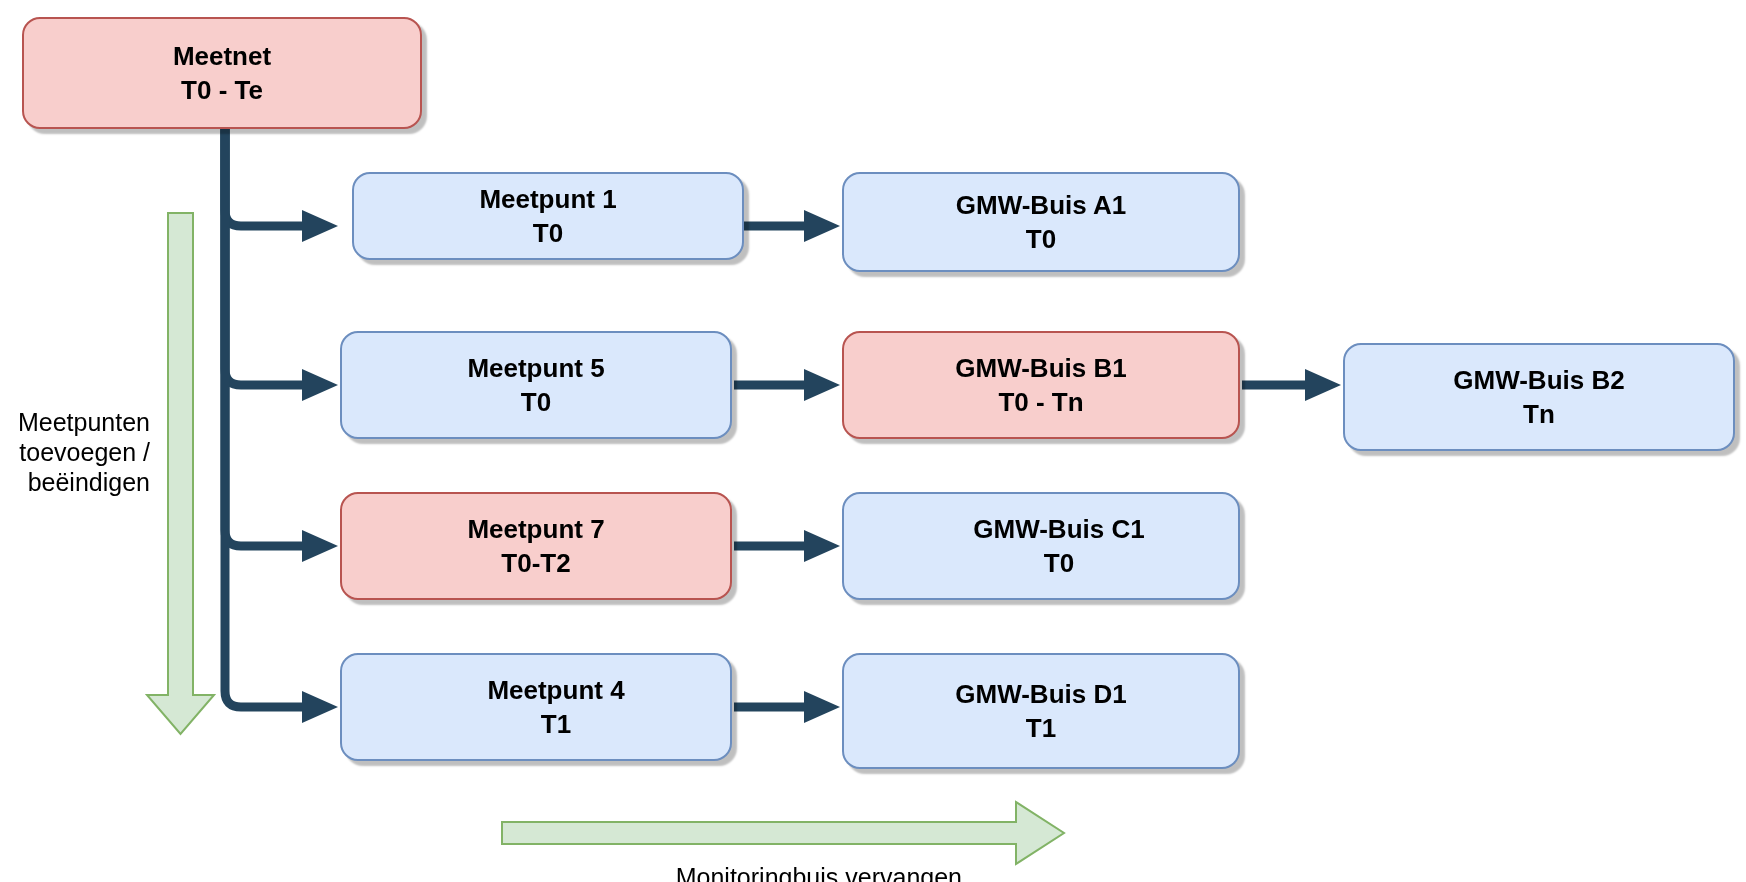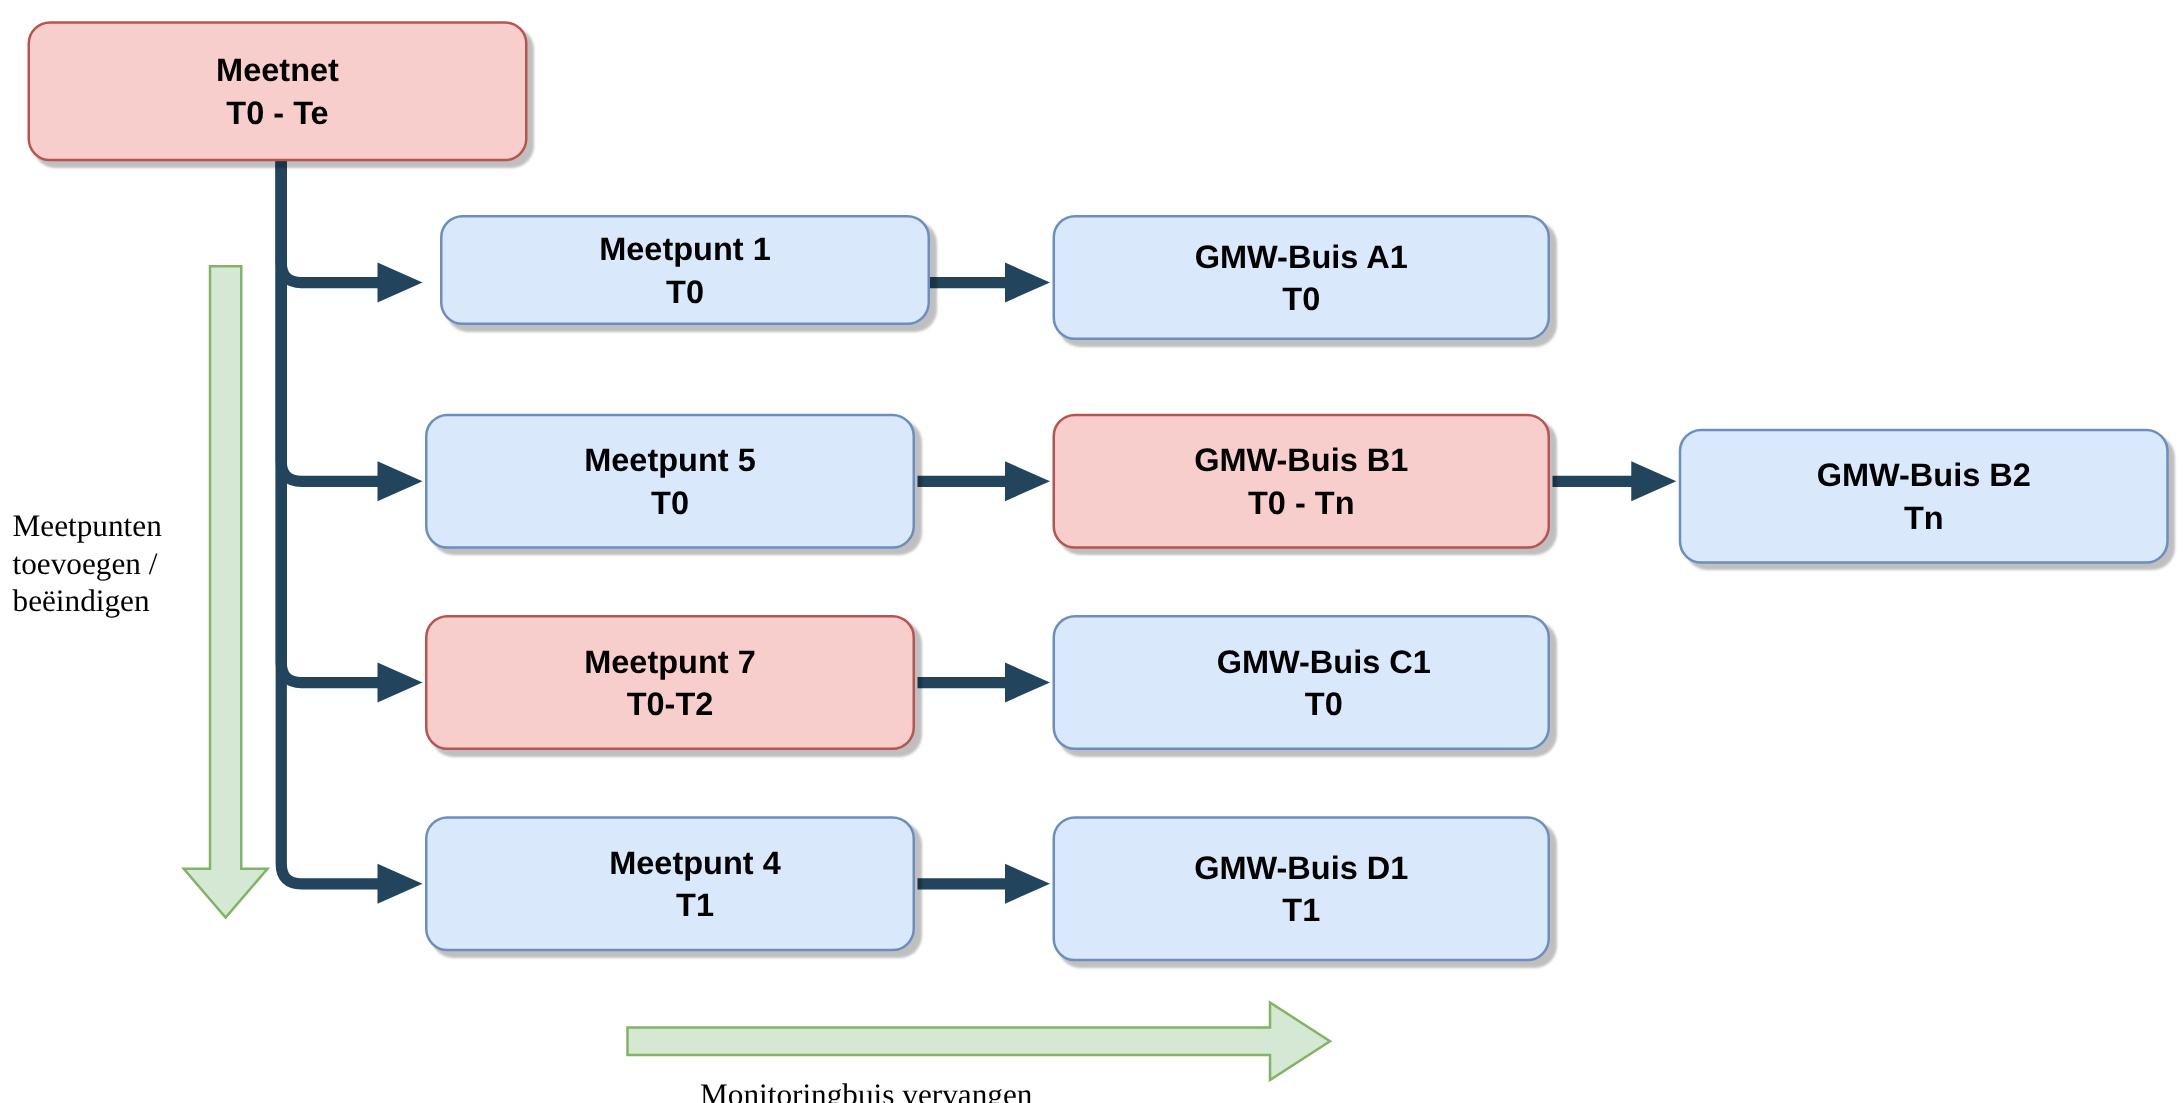--- a/index.html
+++ b/index.html
@@ -44,22 +44,21 @@
   }
   .node.red {
     background: #f8cecc;
     border: 2.5px solid #b85450;
   }
   .caption {
     position: absolute;
     color: #000000;
     font-size: 25px;
     line-height: 30px;
-    text-align: left;
-    font-family: Liberation Serif, serif;
+    text-align: right;
   }
 </style>
 </head>
 <body>
 
 <div class="canvas">
 
   <svg class="connector-layer" width="1746" height="882" viewBox="0 0 1746 882" xmlns="http://www.w3.org/2000/svg">
 
     <polygon points="168,200 193,200 193,682 214,682 180.5,721 147,682 168,682" fill="#d5e8d4" stroke="#82b366" stroke-width="2" stroke-linejoin="miter"></polygon>

